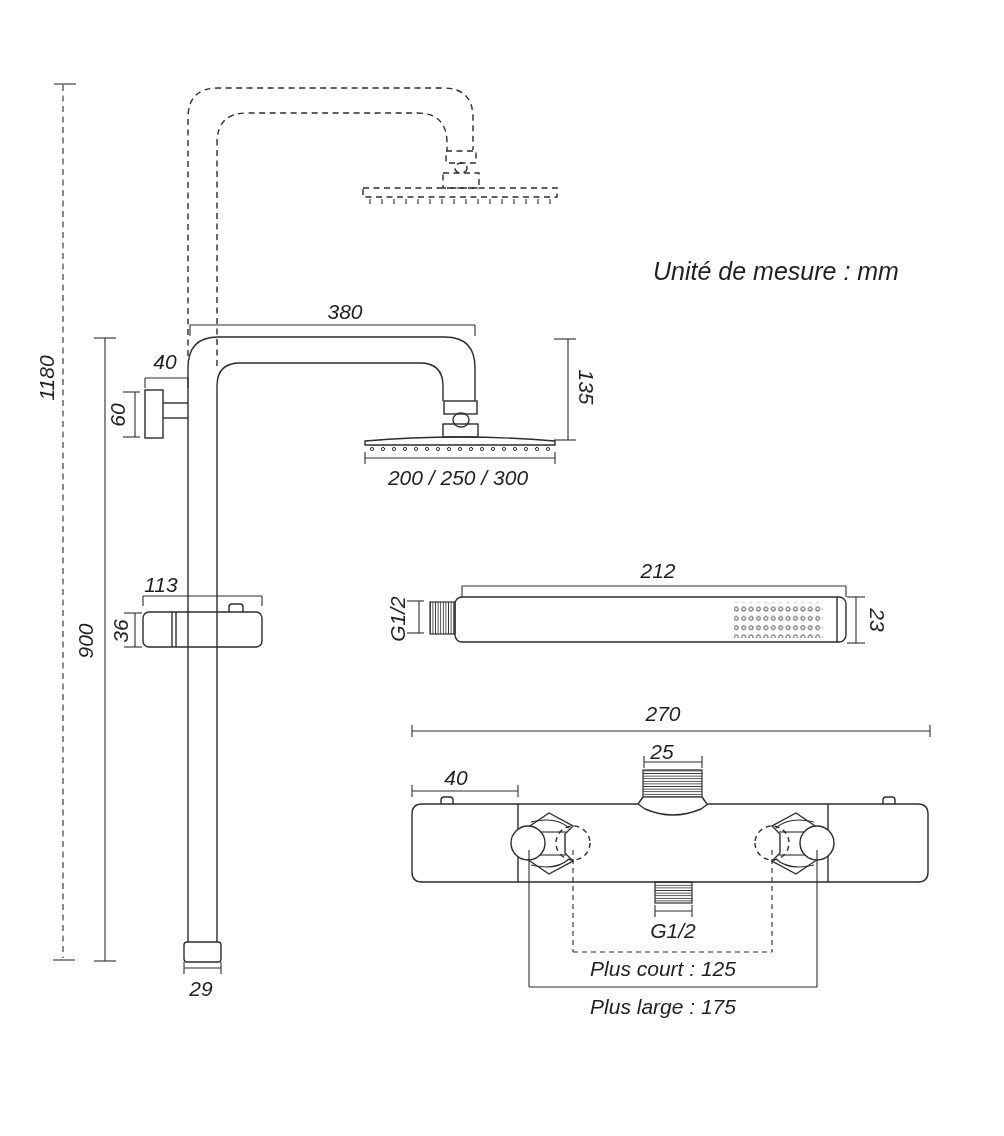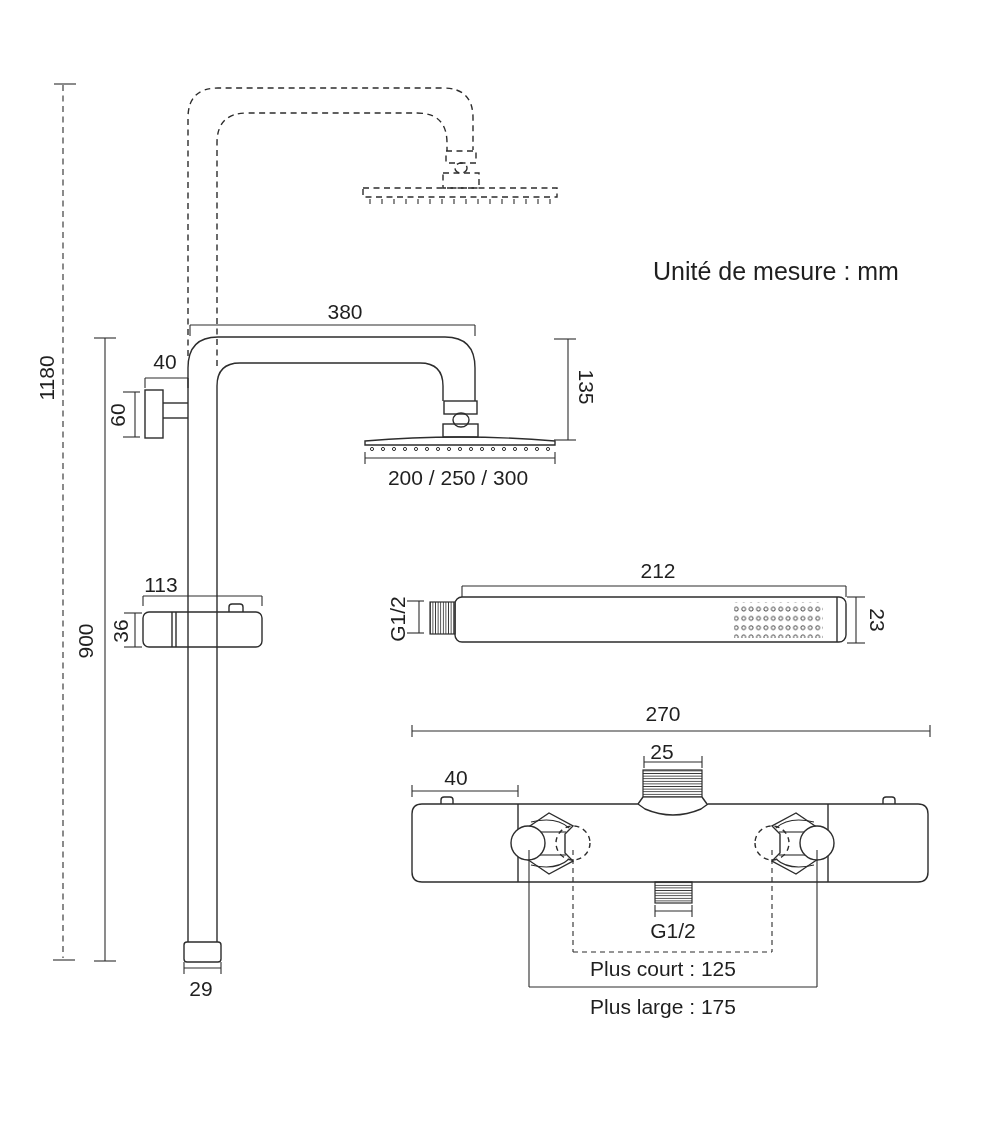--- a/index.html
+++ b/index.html
@@ -1,16 +1,16 @@
 <!DOCTYPE html>
 <html><head>
 <meta charset="utf-8">
 <style>
   html,body{margin:0;padding:0;background:#fff;}
-  .page{width:1004px;height:1136px;background:#ffffff;position:relative;overflow:hidden;}
+  .page{width:1004px;height:1136px;background:#ffffff;position:relative;overflow:hidden;font-style:italic;}
   svg{display:block;}
   text{font-family:"Liberation Sans","DejaVu Sans",sans-serif;fill:#1f1f1f;}
   .dim{font-size:21px;}
   .note{font-size:25px;}
   .ln{stroke:#2d2d2d;stroke-width:1.4;fill:none;}
   .thin{stroke:#2d2d2d;stroke-width:1.1;fill:none;}
   .dash{stroke-dasharray:6 4.5;}
   .cdash{stroke-dasharray:5 4;}
   .whitefill{fill:#ffffff;}
 </style>

